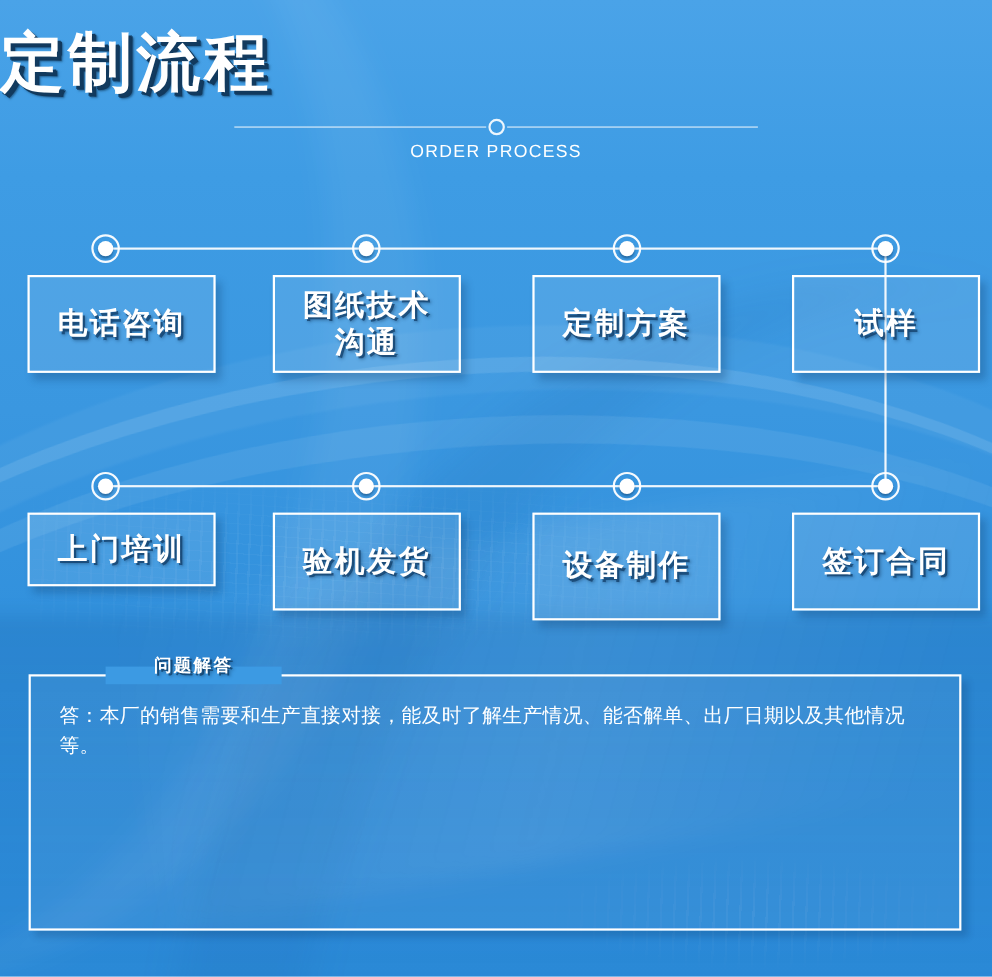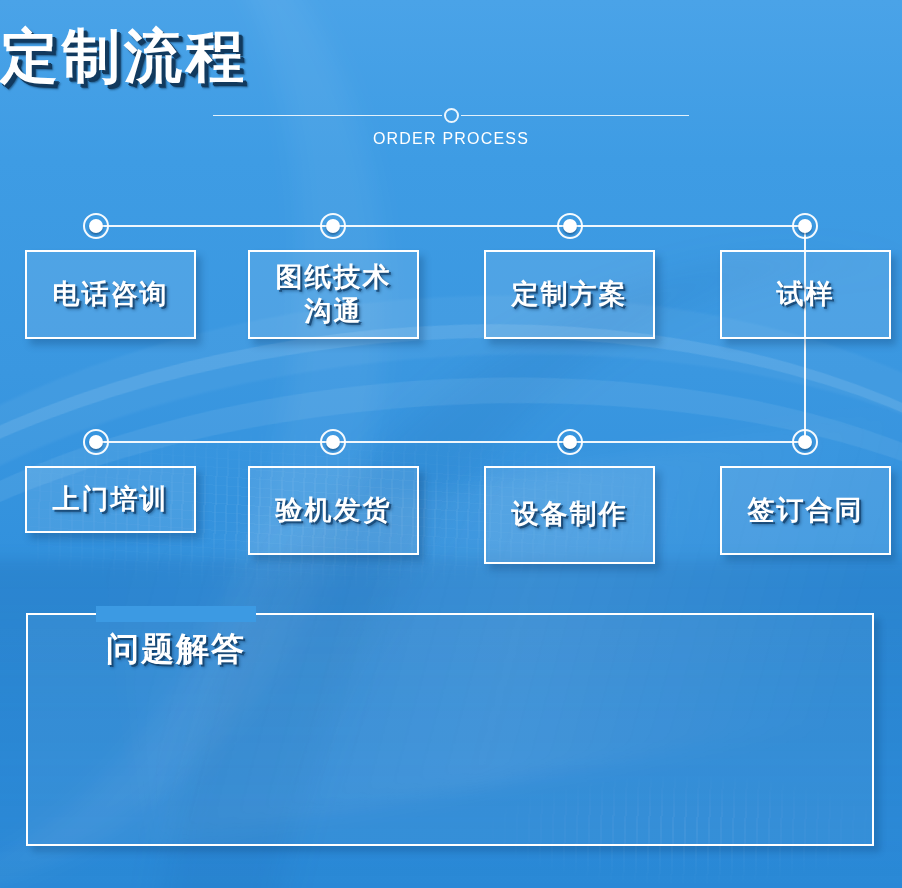--- a/index.html
+++ b/index.html
@@ -196,27 +196,26 @@
     width: 848px; height: 233px;
     border: 2px solid #ffffff;
     box-shadow: 6px 6px 6px rgba(10,55,100,.22);
     background: rgba(255,255,255,0.05);
   }
   .faq-title {
     position: absolute;
     left: 96px; top: 595px;
     width: 160px;
     text-align: center;
-    font-size: 33px;
+    font-size: 16px;
     font-weight: bold;
     letter-spacing: 2px;
     color: #ffffff;
     text-shadow: 2px 2px 0 rgba(17,62,104,.8), 3px 3px 3px rgba(10,45,80,.4);
     z-index: 6;
-    margin-top: 32px;
   }
   .faq-title-bg {
     position: absolute;
     left: 96px; top: 606px;
     width: 160px; height: 16px;
     background: #3c9ae3;
     z-index: 5;
   }
 
   .faq-inner { position: absolute; left: 0; top: 0; width: 100%; height: 100%; padding: 22px 26px 0 26px; }
@@ -319,20 +318,21 @@
     <div class="step-box" style="left:720px; top:449px; width:171px; height:89px;">
       <span class="label">签订合同</span>
     </div>
   </div>
 
   <div class="faq">
     <div class="faq-inner">
 
 
       <div class="qa-block">
+        <div class="a-line">答：本厂的销售需要和生产直接对接，能及时了解生产情况、能否解单、出厂日期以及其他情况等。</div>
       </div>
 
     </div>
   </div>
 
   <div class="faq-title-bg"></div>
   <div class="faq-title">问题解答</div>
 
 </div>
 

